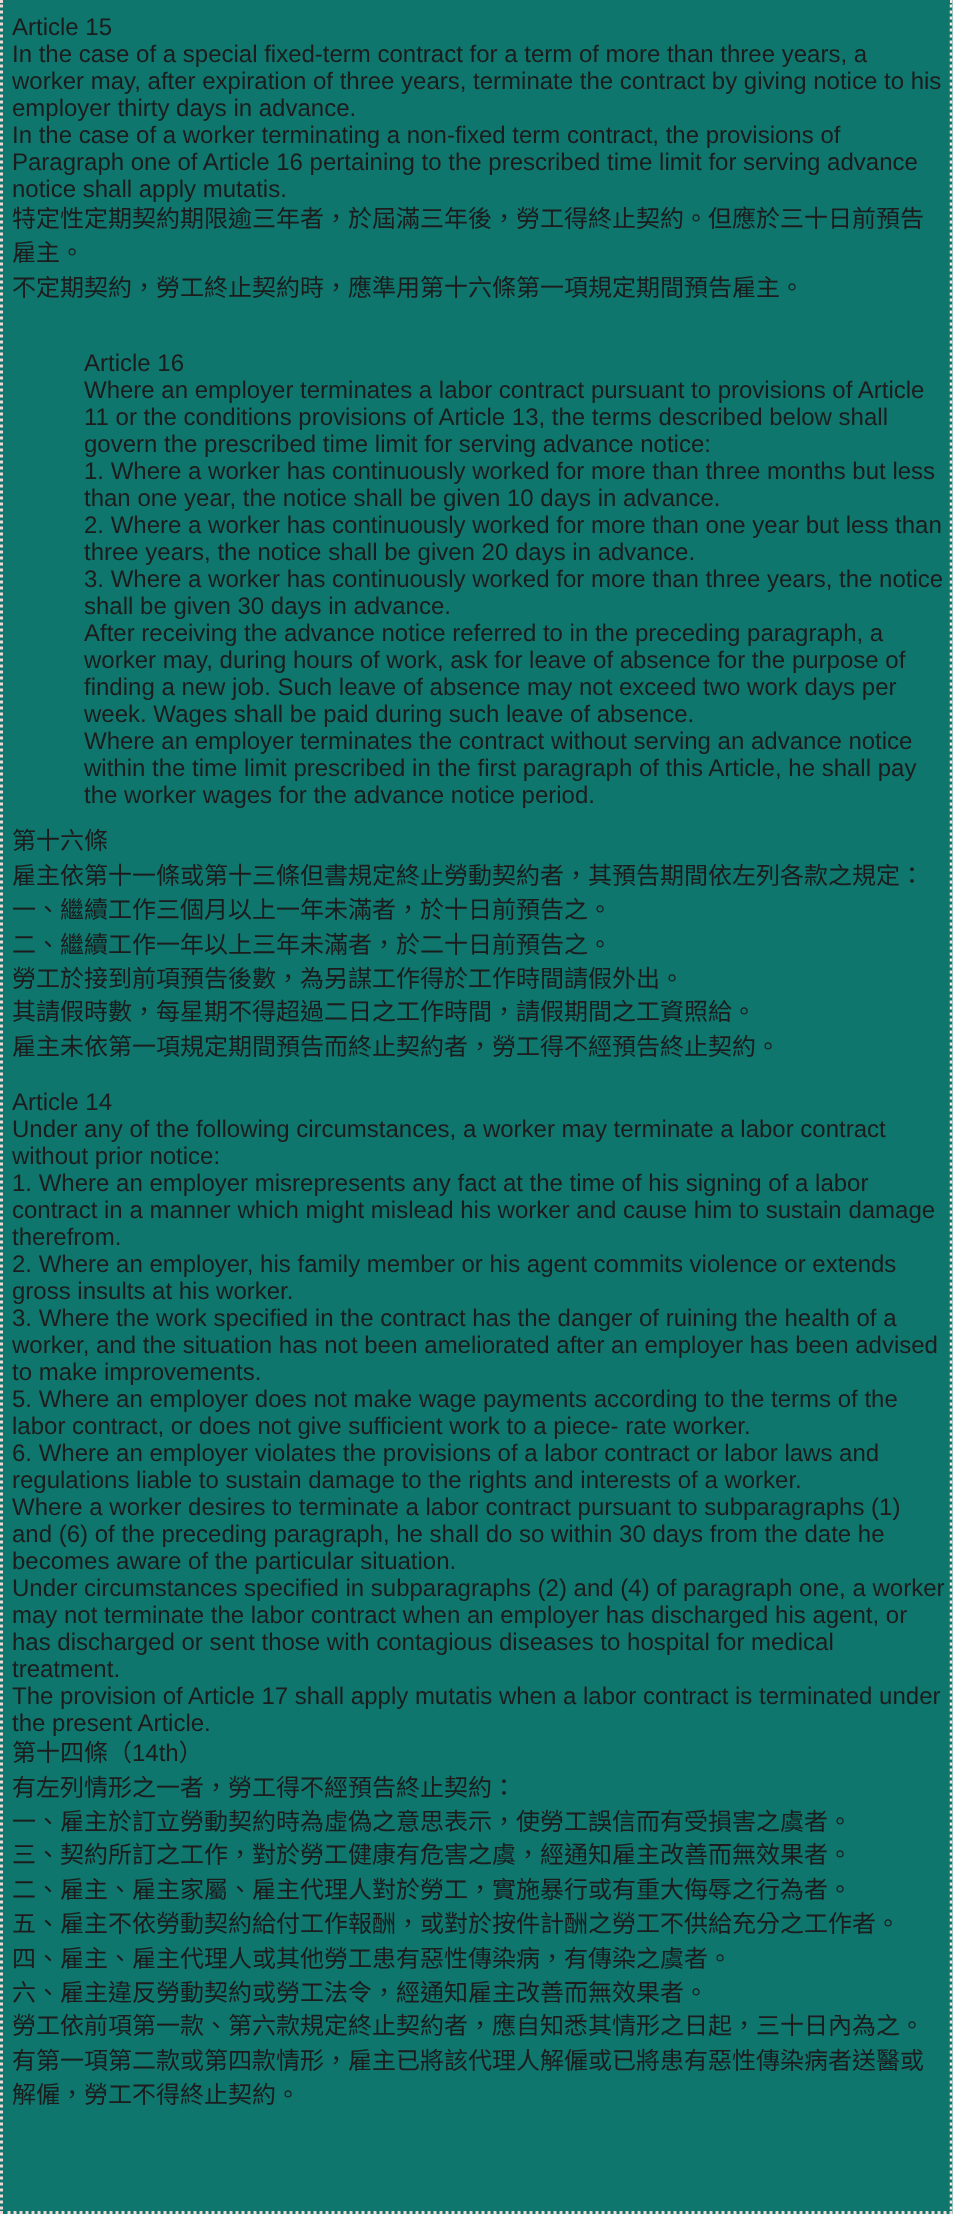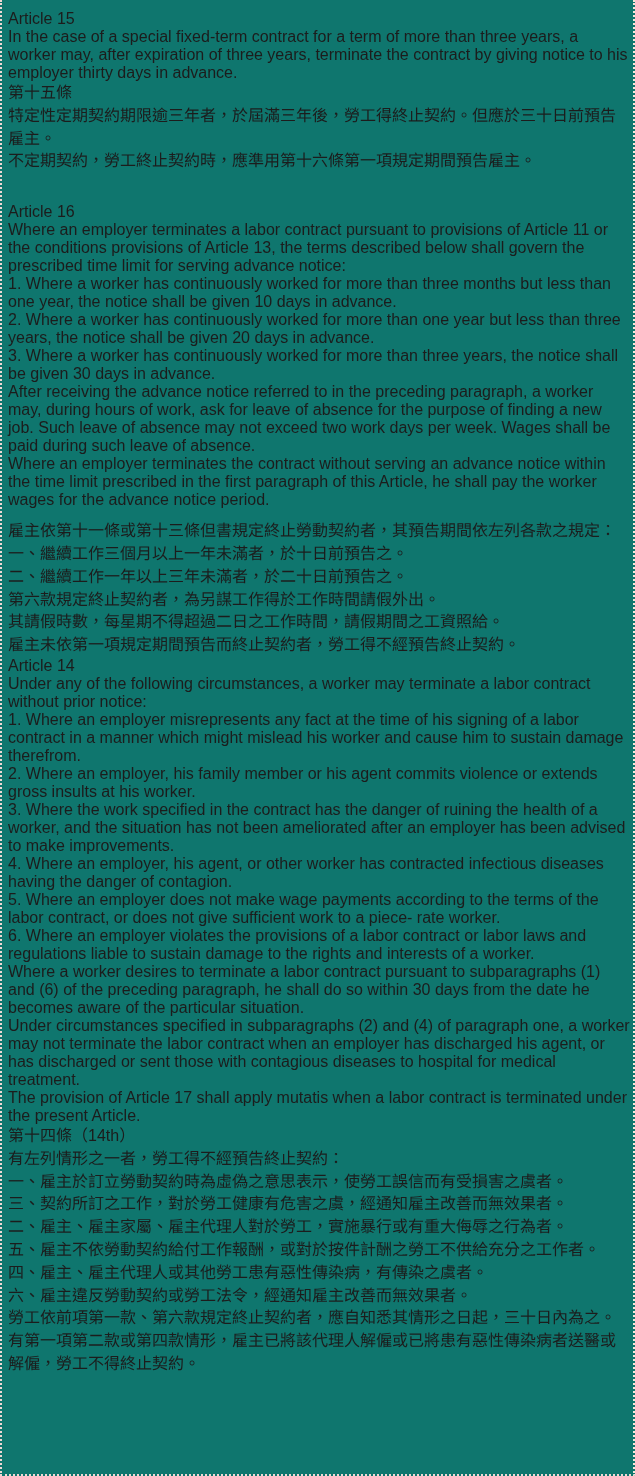--- a/index.html
+++ b/index.html
@@ -35,66 +35,66 @@
   }
   .en p {
     font-size: 16px;
     line-height: 18px;
     letter-spacing: 0;
   }
   .zh p {
     font-size: 16px;
     line-height: 22.8px;
   }
-  .sec-a16 { margin-top: 30px; }
+  .sec-a16 { margin-top: 30px; margin-left: 48px; }
   .sec-zh16 { margin-top: 11px; }
-  .sec-a14 { }
+  .sec-a14 { margin-top: 16px; }
 </style>
 </head>
 <body>
 
 <div class="page">
 
   <section class="en sec-a15">
     <p>Article 15</p>
     <p>In the case of a special fixed-term contract for a term of more than three years, a worker may, after expiration of three years, terminate the contract by giving notice to his employer thirty days in advance.</p>
+    <p>In the case of a worker terminating a non-fixed term contract, the provisions of Paragraph one of Article 16 pertaining to the prescribed time limit for serving advance notice shall apply mutatis.</p>
   </section>
 
   <section class="zh sec-zh15" lang="zh-TW">
-    <p>第十五條</p>
     <p>特定性定期契約期限逾三年者，於屆滿三年後，勞工得終止契約。但應於三十日前預告雇主。</p>
     <p>不定期契約，勞工終止契約時，應準用第十六條第一項規定期間預告雇主。</p>
   </section>
 
   <section class="en sec-a16">
     <p>Article 16</p>
     <p>Where an employer terminates a labor contract pursuant to provisions of Article 11 or the conditions provisions of Article 13, the terms described below shall govern the prescribed time limit for serving advance notice:</p>
     <p>1. Where a worker has continuously worked for more than three months but less than one year, the notice shall be given 10 days in advance.</p>
     <p>2. Where a worker has continuously worked for more than one year but less than three years, the notice shall be given 20 days in advance.</p>
     <p>3. Where a worker has continuously worked for more than three years, the notice shall be given 30 days in advance.</p>
     <p>After receiving the advance notice referred to in the preceding paragraph, a worker may, during hours of work, ask for leave of absence for the purpose of finding a new job. Such leave of absence may not exceed two work days per week. Wages shall be paid during such leave of absence.</p>
     <p>Where an employer terminates the contract without serving an advance notice within the time limit prescribed in the first paragraph of this Article, he shall pay the worker wages for the advance notice period.</p>
   </section>
 
   <section class="zh sec-zh16" lang="zh-TW">
+    <p>第十六條</p>
     <p>雇主依第十一條或第十三條但書規定終止勞動契約者，其預告期間依左列各款之規定：</p>
     <p>一、繼續工作三個月以上一年未滿者，於十日前預告之。</p>
     <p>二、繼續工作一年以上三年未滿者，於二十日前預告之。</p>
-    <p>第六款規定終止契約者，為另謀工作得於工作時間請假外出。</p>
+    <p>勞工於接到前項預告後數，為另謀工作得於工作時間請假外出。</p>
     <p>其請假時數，每星期不得超過二日之工作時間，請假期間之工資照給。</p>
     <p>雇主未依第一項規定期間預告而終止契約者，勞工得不經預告終止契約。</p>
   </section>
 
   <section class="en sec-a14">
     <p>Article 14</p>
     <p>Under any of the following circumstances, a worker may terminate a labor contract without prior notice:</p>
     <p>1. Where an employer misrepresents any fact at the time of his signing of a labor contract in a manner which might mislead his worker and cause him to sustain damage therefrom.</p>
     <p>2. Where an employer, his family member or his agent commits violence or extends gross insults at his worker.</p>
     <p>3. Where the work specified in the contract has the danger of ruining the health of a worker, and the situation has not been ameliorated after an employer has been advised to make improvements.</p>
-    <p>4. Where an employer, his agent, or other worker has contracted infectious diseases having the danger of contagion.</p>
     <p>5. Where an employer does not make wage payments according to the terms of the labor contract, or does not give sufficient work to a piece- rate worker.</p>
     <p>6. Where an employer violates the provisions of a labor contract or labor laws and regulations liable to sustain damage to the rights and interests of a worker.</p>
     <p>Where a worker desires to terminate a labor contract pursuant to subparagraphs (1) and (6) of the preceding paragraph, he shall do so within 30 days from the date he becomes aware of the particular situation.</p>
     <p>Under circumstances specified in subparagraphs (2) and (4) of paragraph one, a worker may not terminate the labor contract when an employer has discharged his agent, or has discharged or sent those with contagious diseases to hospital for medical treatment.</p>
     <p>The provision of Article 17 shall apply mutatis when a labor contract is terminated under the present Article.</p>
   </section>
 
   <section class="zh sec-zh14" lang="zh-TW">
     <p>第十四條（14th）</p>
     <p>有左列情形之一者，勞工得不經預告終止契約：</p>

